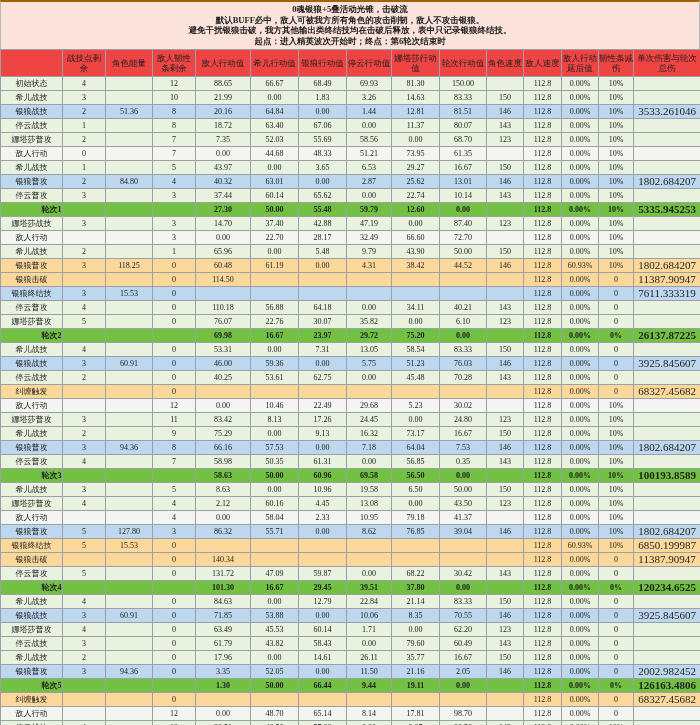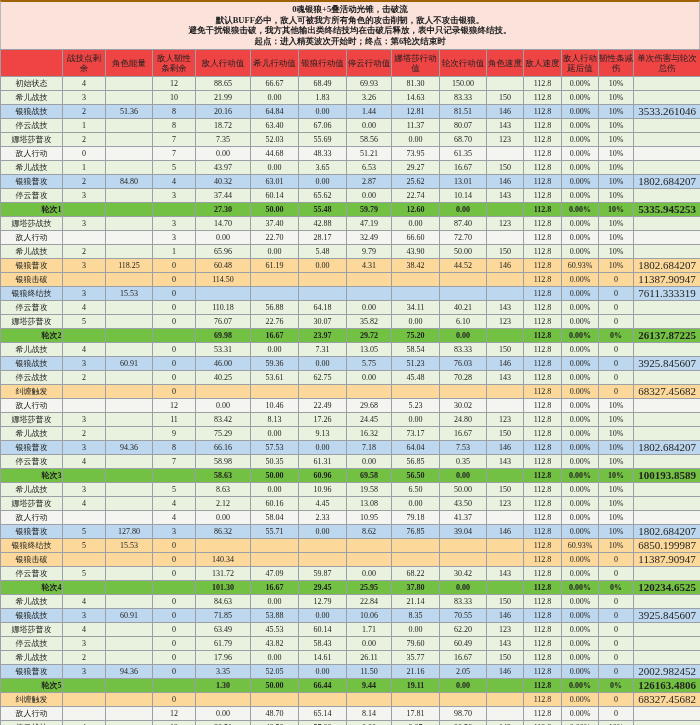--- a/index.html
+++ b/index.html
@@ -722,21 +722,21 @@
           <td class="dmg"></td>
         </tr>
         <tr class="r-round">
           <td class="label">轮次4</td>
           <td></td>
           <td></td>
           <td></td>
           <td>101.30</td>
           <td>16.67</td>
           <td>29.45</td>
-          <td>25.95</td>
+          <td>39.51</td>
           <td>37.80</td>
           <td>0.00</td>
           <td></td>
           <td>112.8</td>
           <td>0.00%</td>
           <td>0%</td>
           <td class="dmg">120234.6525</td>
         </tr>
         <tr class="r-green">
           <td class="label">希儿战技</td>

